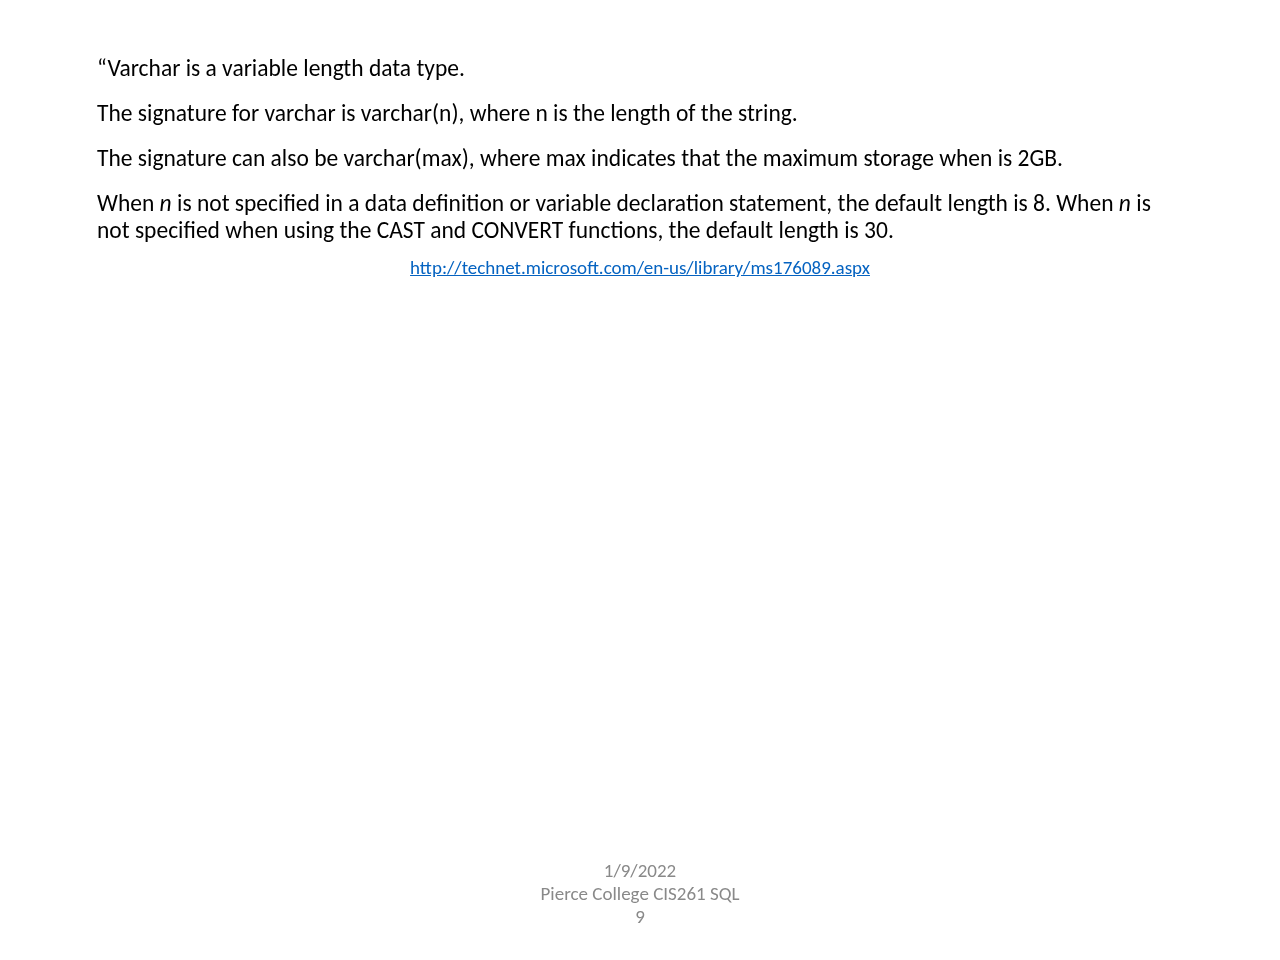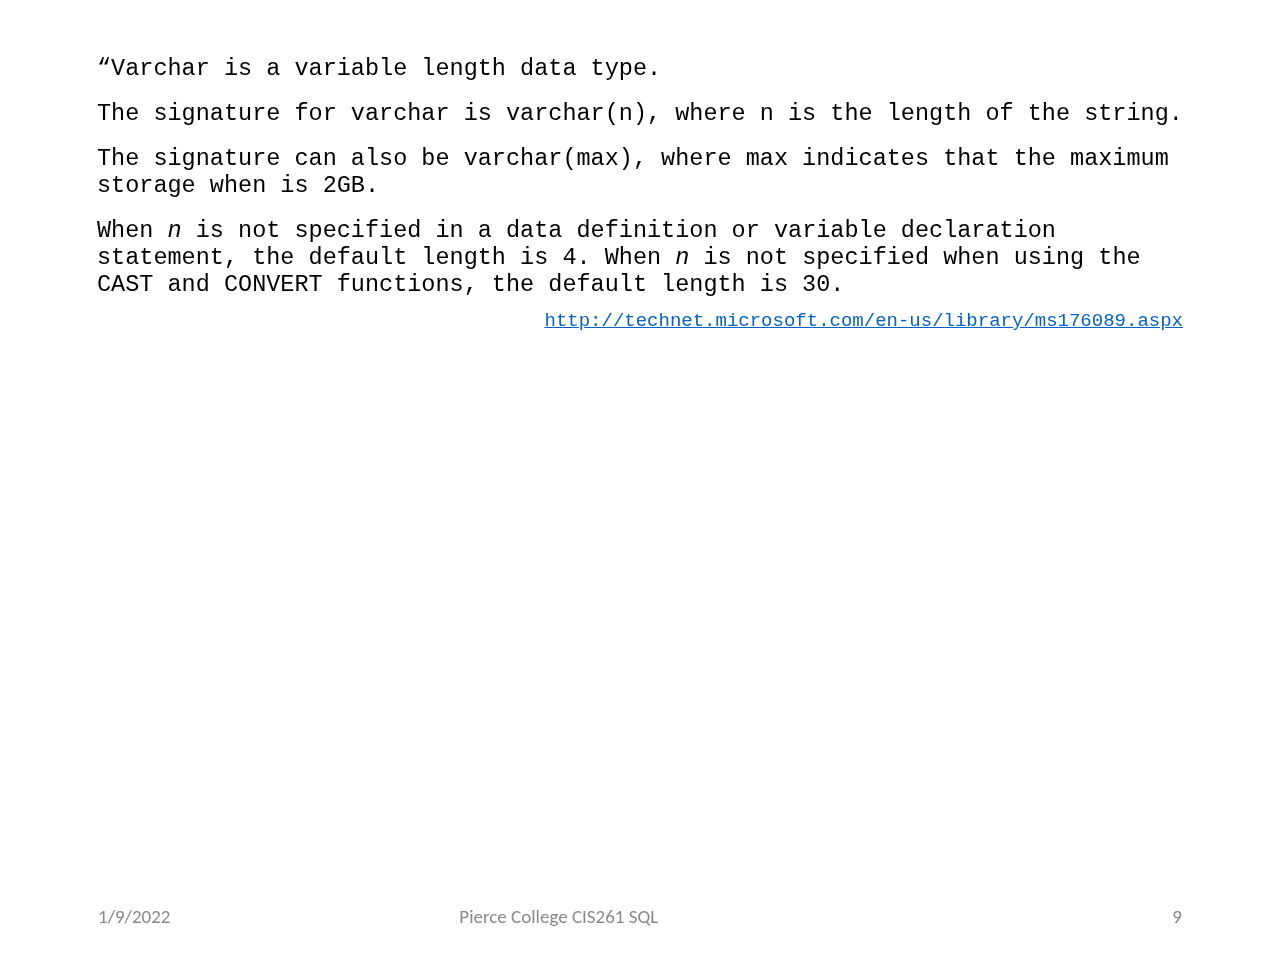--- a/index.html
+++ b/index.html
@@ -25,52 +25,52 @@
       font-size: 58px;
       font-weight: 300;
       color: #000000;
       margin-bottom: 48px;
       font-family: 'Calibri Light', Calibri, sans-serif;
       letter-spacing: 0.5px;
     }
     .content {
       padding-left: 12px;
       padding-right: 12px;
-      font-family: Liberation Mono, monospace;
     }
     .paragraph {
       font-size: 23.5px;
       color: #000000;
       margin-bottom: 18px;
       line-height: 1.15;
     }
     .italic {
       font-style: italic;
     }
     .link-container {
-      text-align: right;
+      text-align: center;
       padding-right: 0;
       margin-top: -6px;
     }
     .link {
       font-size: 19px;
       color: #0563c1;
       text-decoration: underline;
     }
     .footer {
       position: absolute;
       bottom: 32px;
       left: 0;
       width: 100%;
       padding: 0 98px;
       display: flex;
       justify-content: space-between;
       align-items: center;
       font-size: 19px;
       color: #898989;
+      flex-direction: column;
     }
     .footer-date {
       flex: 1;
       text-align: left;
     }
     .footer-center {
       flex: 1;
       text-align: left;
     }
     .footer-page {
@@ -81,21 +81,21 @@
 </head>
 <body>
 
 <div class="slide">
 
   <div class="content">
     <p class="paragraph">“Varchar is a variable length data type.</p>
     <p class="paragraph">The signature for varchar is varchar(n), where n is the length of the string.</p>
     <p class="paragraph">The signature can also be varchar(max), where max indicates that the maximum storage when is 2GB.</p>
     <p class="paragraph">
-      <span>When </span><span class="italic">n</span><span> is not specified in a data definition or variable declaration statement, the default length is 4. When </span><span class="italic">n</span><span> is not specified when using the CAST and CONVERT functions, the default length is 30.</span>
+      <span>When </span><span class="italic">n</span><span> is not specified in a data definition or variable declaration statement, the default length is 8. When </span><span class="italic">n</span><span> is not specified when using the CAST and CONVERT functions, the default length is 30.</span>
     </p>
 
     <div class="link-container">
       <a class="link">http://technet.microsoft.com/en-us/library/ms176089.aspx</a>
     </div>
   </div>
 
   <div class="footer">
     <div class="footer-date">1/9/2022</div>
     <div class="footer-center">Pierce College CIS261 SQL</div>

